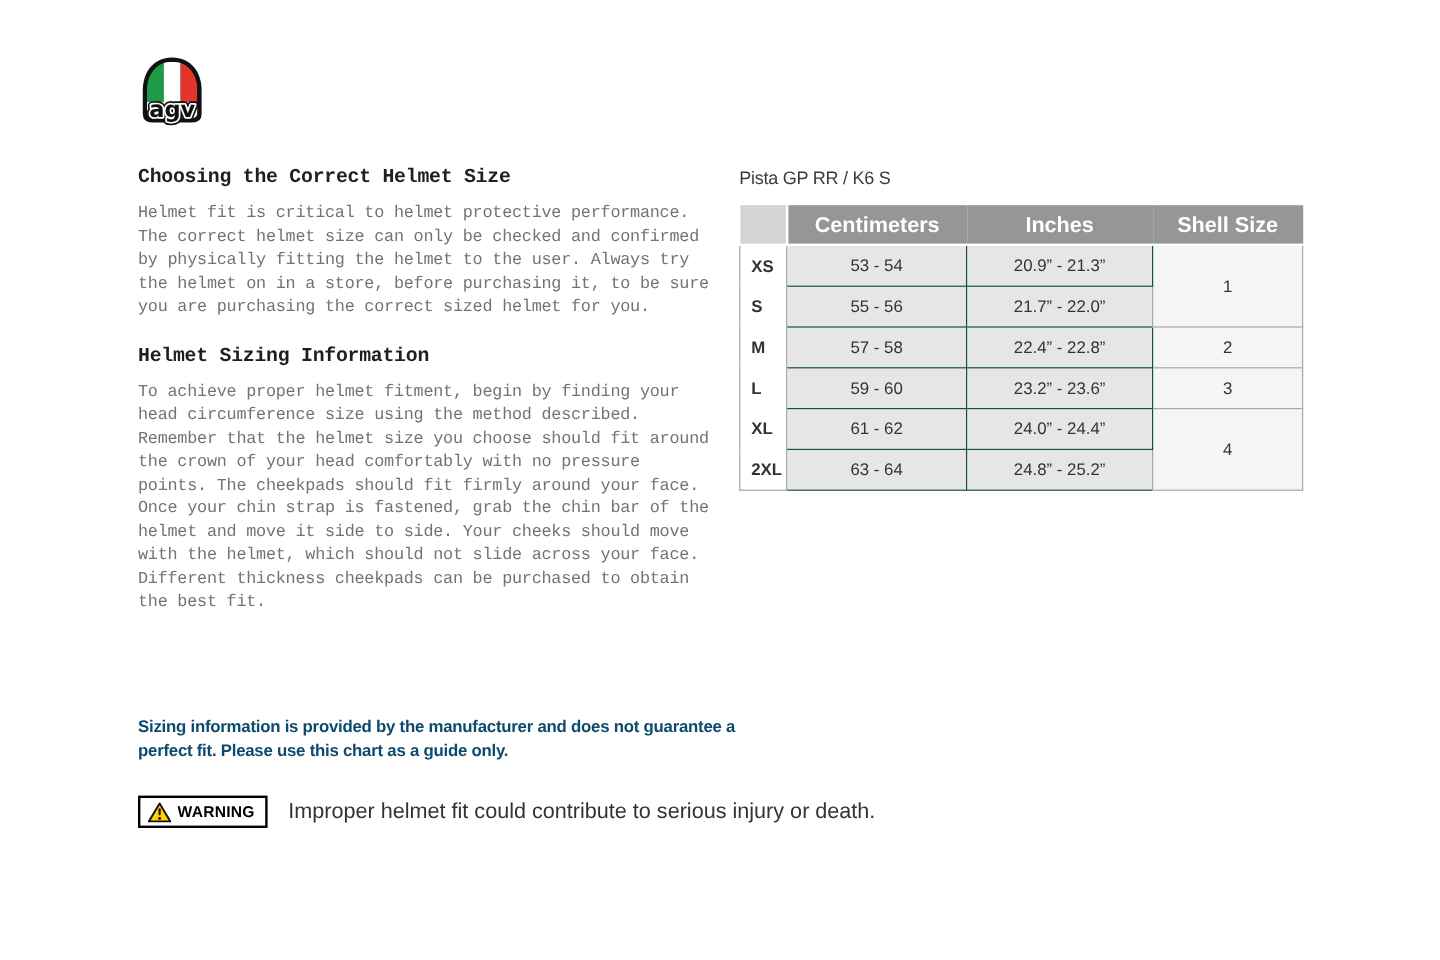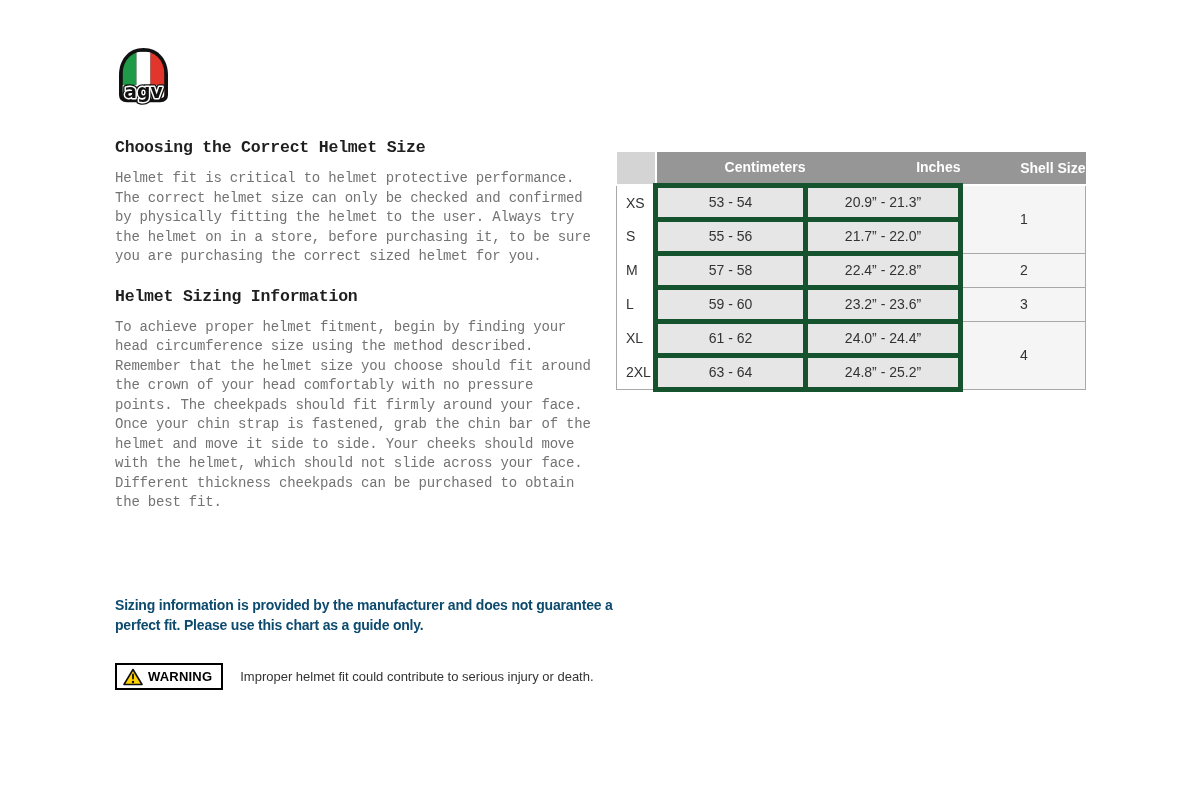--- a/index.html
+++ b/index.html
@@ -46,21 +46,21 @@
 
   
   .warning-row { position: absolute; left: 115px; top: 663px; display: flex; align-items: center; }
   .warning-box {
     display: inline-flex; align-items: center;
     border: 2px solid #000000; background: #ffffff;
     padding: 2px 9px 2px 6px; height: 27px;
   }
   .warning-box .tri { width: 20px; height: 18px; margin-right: 5px; }
   .warning-label { font-size: 13px; font-weight: 800; color: #000; letter-spacing: 0.2px; }
-  .warning-text { margin-left: 17px; font-size: 13px; color: #333; }
+  .warning-text { margin-left: 17px; font-size: 18px; color: #333; }
 
   
   .chart-title { font-size: 16.5px; font-weight: 700; color: #1f1f1f; letter-spacing: -0.2px; }
   .chart-subtitle { font-size: 15px; color: #3b3b3b; letter-spacing: -0.2px; margin-top: 2px; }
 
   table.size-chart {
     border-collapse: collapse;
     table-layout: fixed;
     width: 469px;
     margin-top: 14px;
@@ -70,45 +70,45 @@
   .c-size  { width: 39px; }
   .c-cm    { width: 150px; }
   .c-in    { width: 155px; }
   .c-shell { width: 125px; }
 
   table.size-chart thead th {
     height: 33px;
     background: #969696;
     color: #ffffff;
     font-weight: 700;
-    font-size: 14px;
-    text-align: right;
+    font-size: 18px;
+    text-align: center;
     border: none;
     border-bottom: 2px solid #ffffff;
   }
   table.size-chart thead th.corner {
     background: #d4d4d4;
     border-right: 2px solid #ffffff;
   }
   table.size-chart tbody th.lbl {
     height: 34px;
     background: #ffffff;
-    font-weight: 400;
+    font-weight: 700;
     text-align: left;
     padding-left: 9px;
     border-left: 1px solid #a8a8a8;
     border-right: 1px solid #a8a8a8;
     border-top: none; border-bottom: none;
   }
   table.size-chart tbody tr:last-child th.lbl { border-bottom: 1px solid #a8a8a8; }
   table.size-chart tbody td.data {
     height: 34px;
     background: #e6e6e6;
     text-align: center;
-    border: 5px solid #14532d;
+    border: 1px solid #14532d;
   }
   table.size-chart tbody td.shell {
     background: #f5f5f5;
     text-align: center;
     border: 1px solid #a8a8a8;
   }
 </style>
 </head>
 <body>
 
@@ -151,20 +151,21 @@
         <path d="M10,1.5 L19,16.5 L1,16.5 Z" fill="#ffd200" stroke="#111111" stroke-width="1.6" stroke-linejoin="round"></path>
         <rect x="9.1" y="5.5" width="1.8" height="6" rx="0.9" fill="#111111"></rect>
         <circle cx="10" cy="14" r="1.2" fill="#111111"></circle>
       </svg>
       <span class="warning-label">WARNING</span>
     </div>
     <span class="warning-text">Improper helmet fit could contribute to serious injury or death.</span>
   </div>
 
   <div class="right-col">
+    <div class="chart-subtitle">Pista GP RR / K6 S</div>
 
     <table class="size-chart">
       <colgroup>
           <col class="c-size">
           <col class="c-cm">
           <col class="c-in">
           <col class="c-shell">
         </colgroup>
       <thead>
         <tr>

